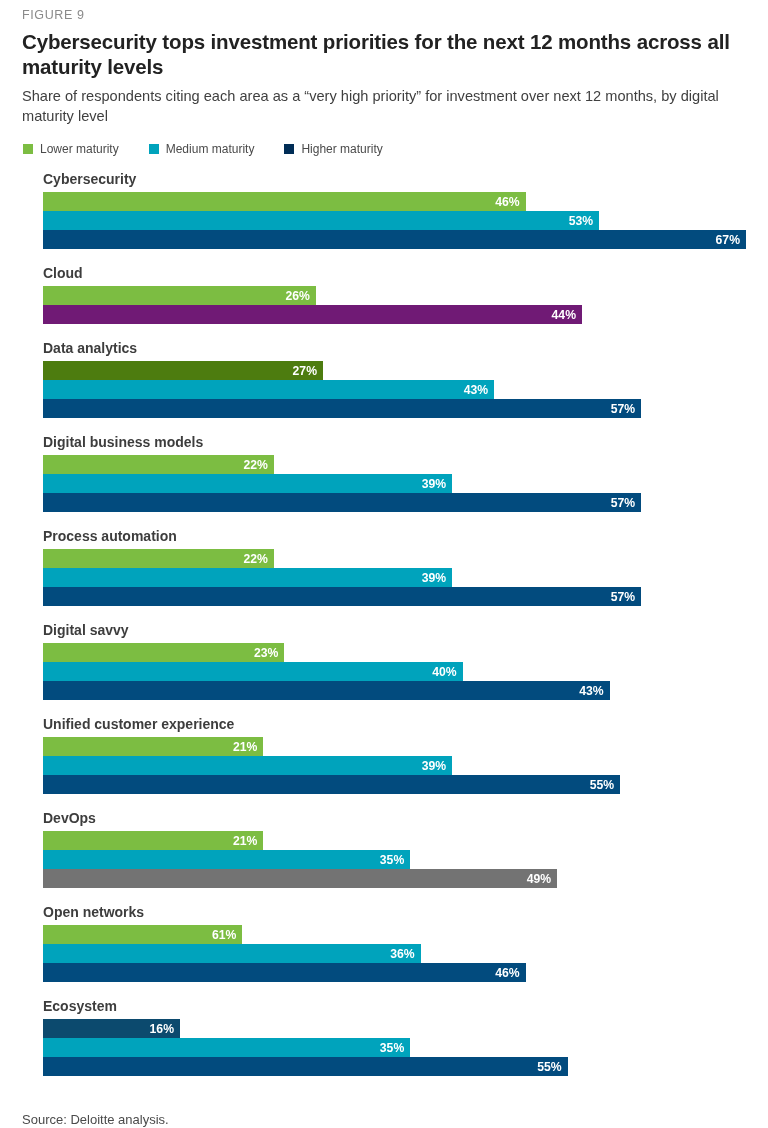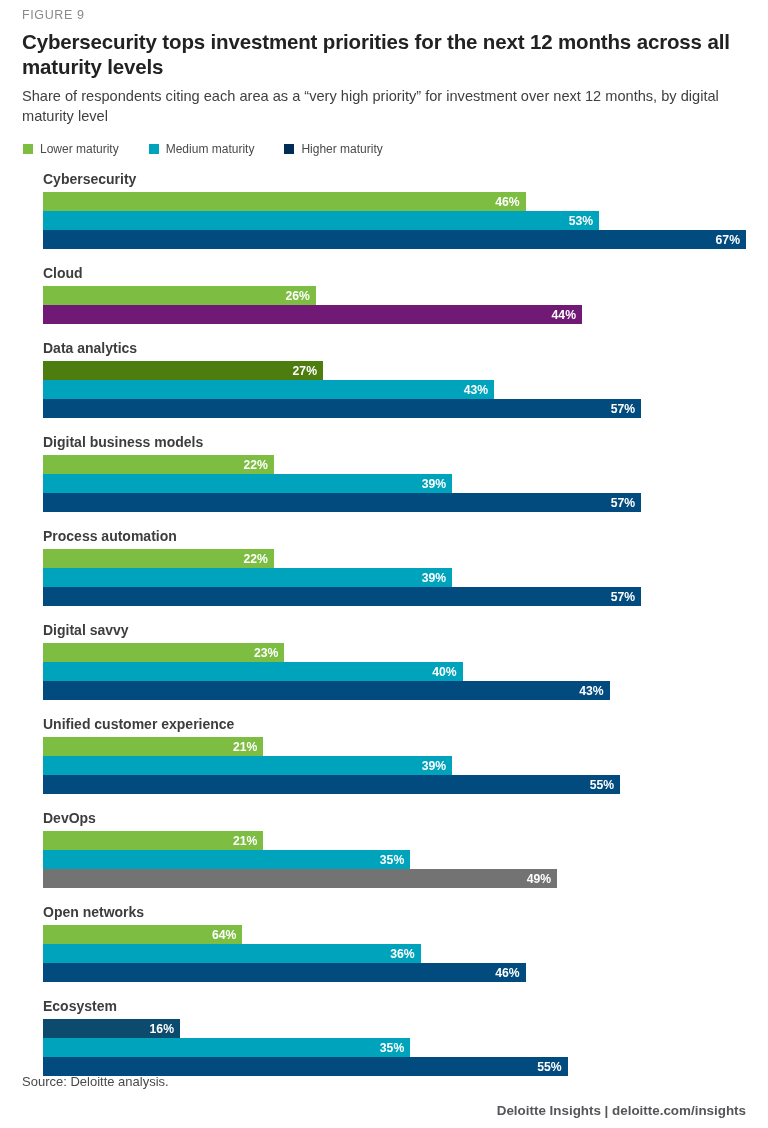--- a/index.html
+++ b/index.html
@@ -322,21 +322,21 @@
               <span class="bar-value">49%</span>
             </div>
           </div>
         </div>
       </div>
       <div class="group">
         <div class="group-label">Open networks</div>
         <div class="bars">
           <div class="bar-row">
             <div class="bar" style="background: rgb(124, 189, 66); width: 199.358px;">
-              <span class="bar-value">64%</span>
+              <span class="bar-value">61%</span>
             </div>
           </div>
           <div class="bar-row">
             <div class="bar" style="background: rgb(0, 163, 188); width: 377.731px;">
               <span class="bar-value">36%</span>
             </div>
           </div>
           <div class="bar-row">
             <div class="bar" style="background: rgb(2, 75, 126); width: 482.657px;">
               <span class="bar-value">46%</span>
@@ -361,16 +361,15 @@
             <div class="bar" style="background: rgb(2, 75, 126); width: 524.627px;">
               <span class="bar-value">55%</span>
             </div>
           </div>
         </div>
       </div>
     </div>
 
   <div class="footer">
     <div class="source">Source: Deloitte analysis.</div>
-    <div class="attribution">Deloitte Insights | deloitte.com/insights</div>
   </div>
 
 </div>
 
 </body></html>

